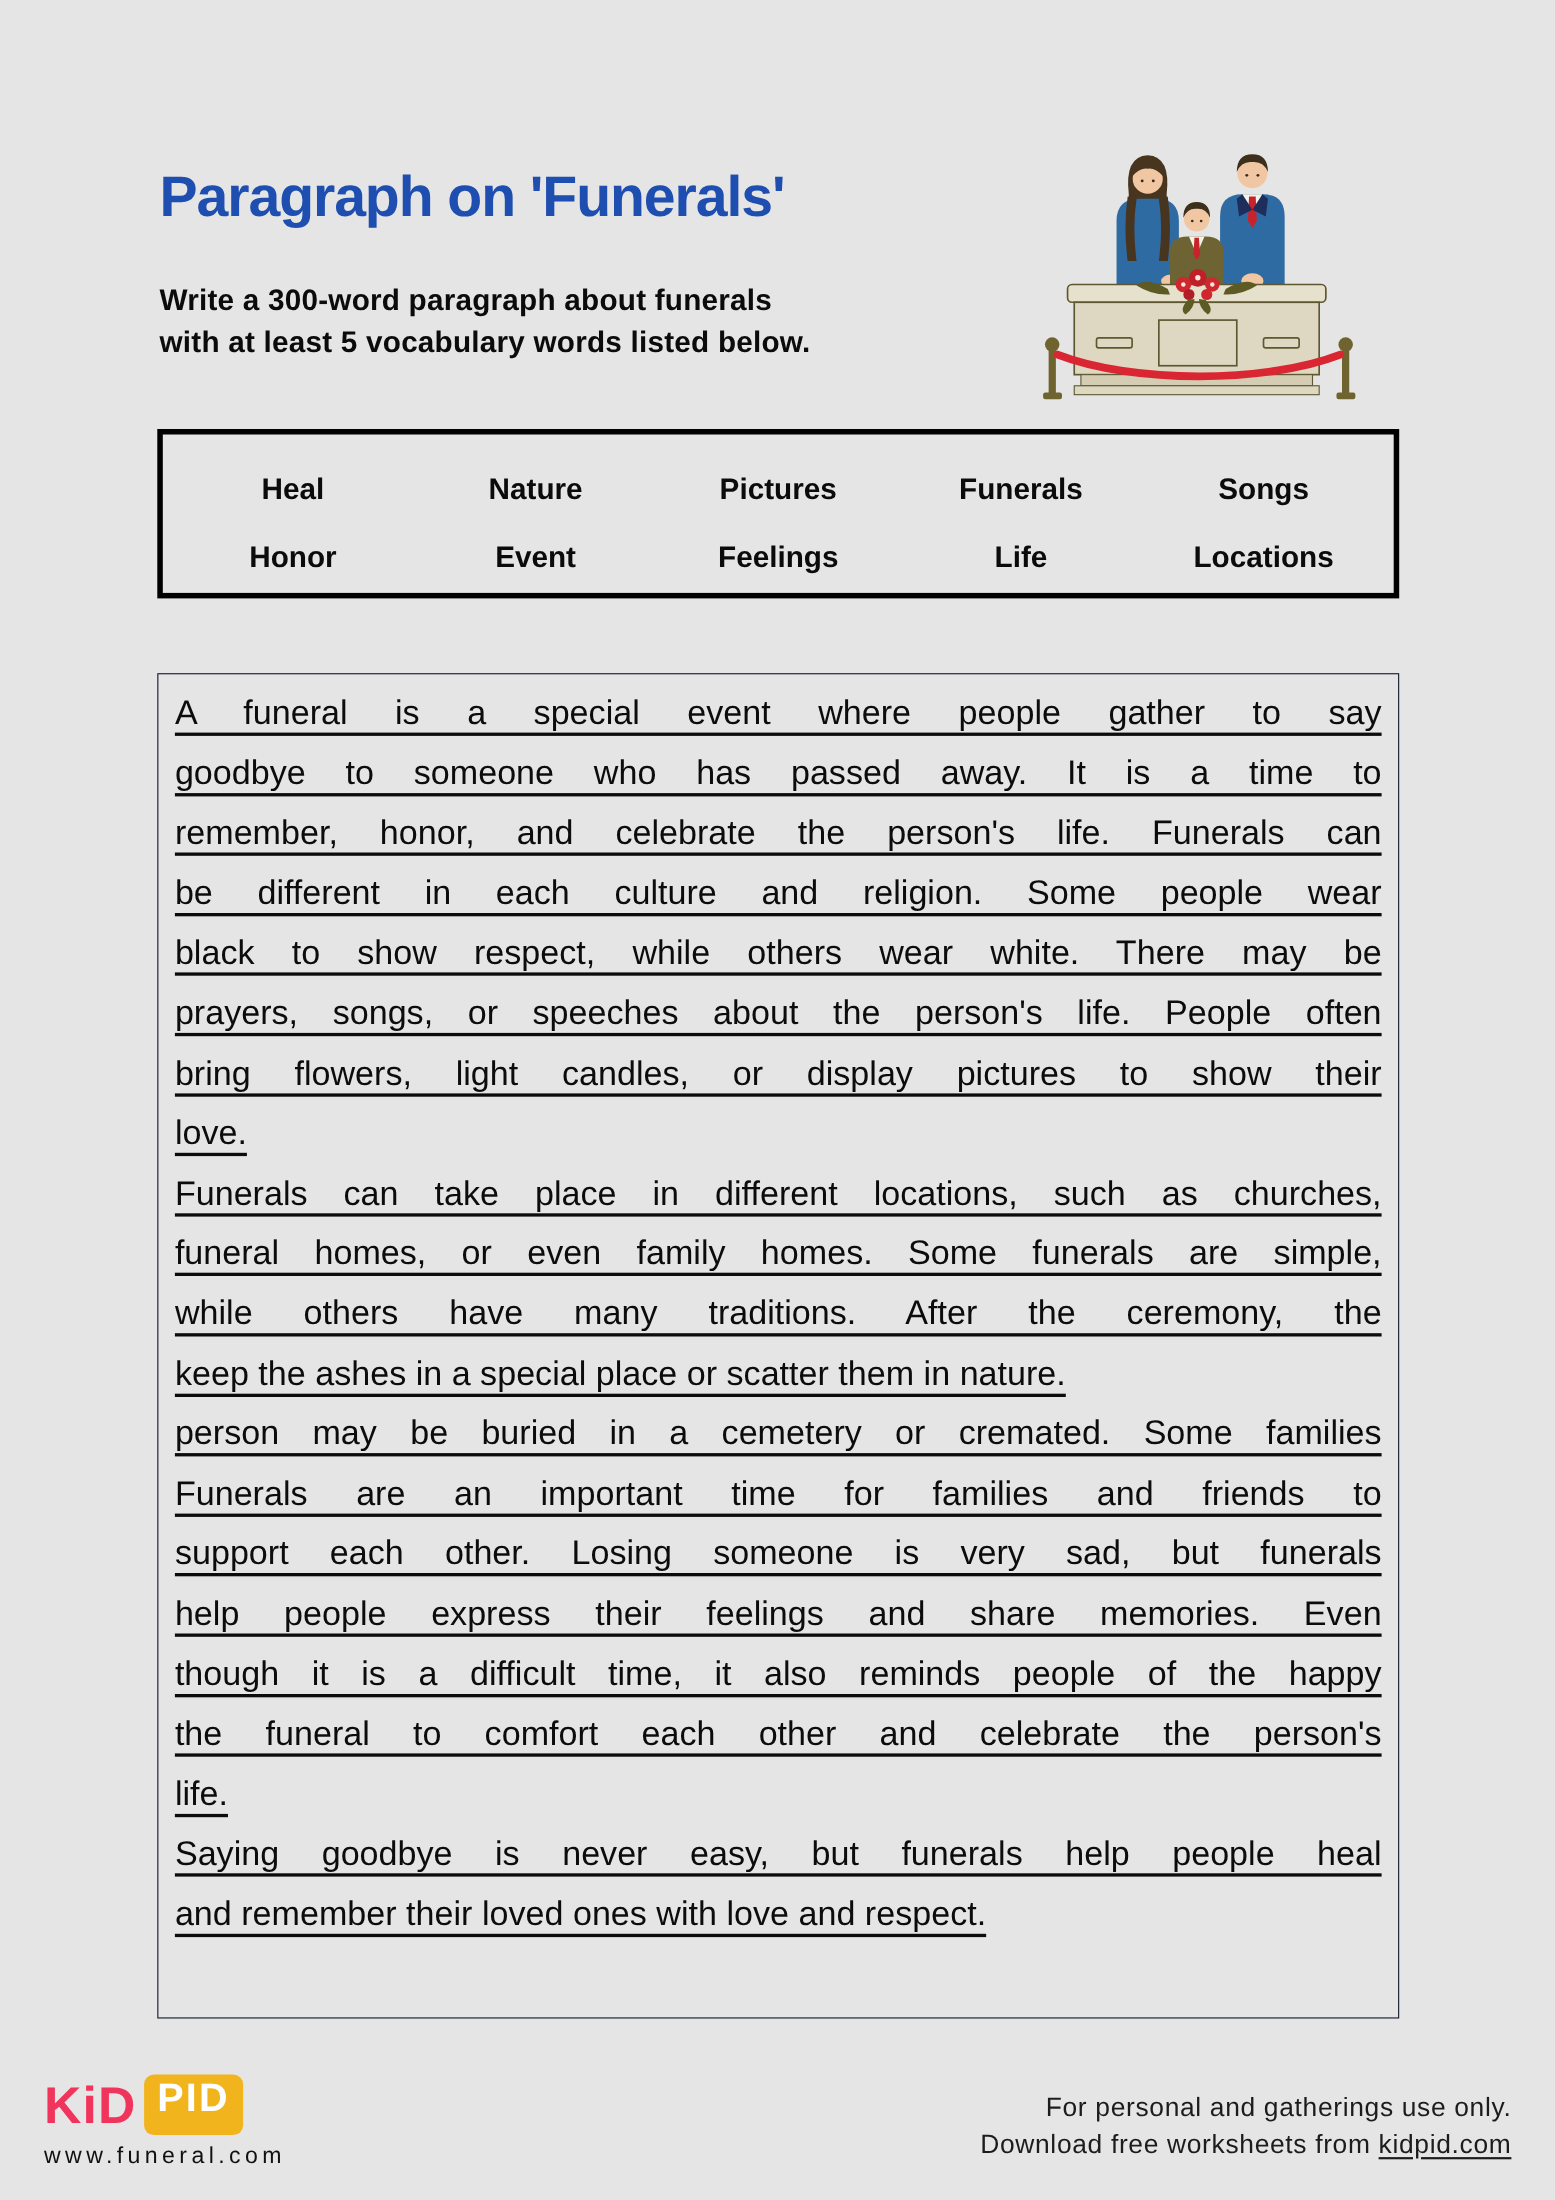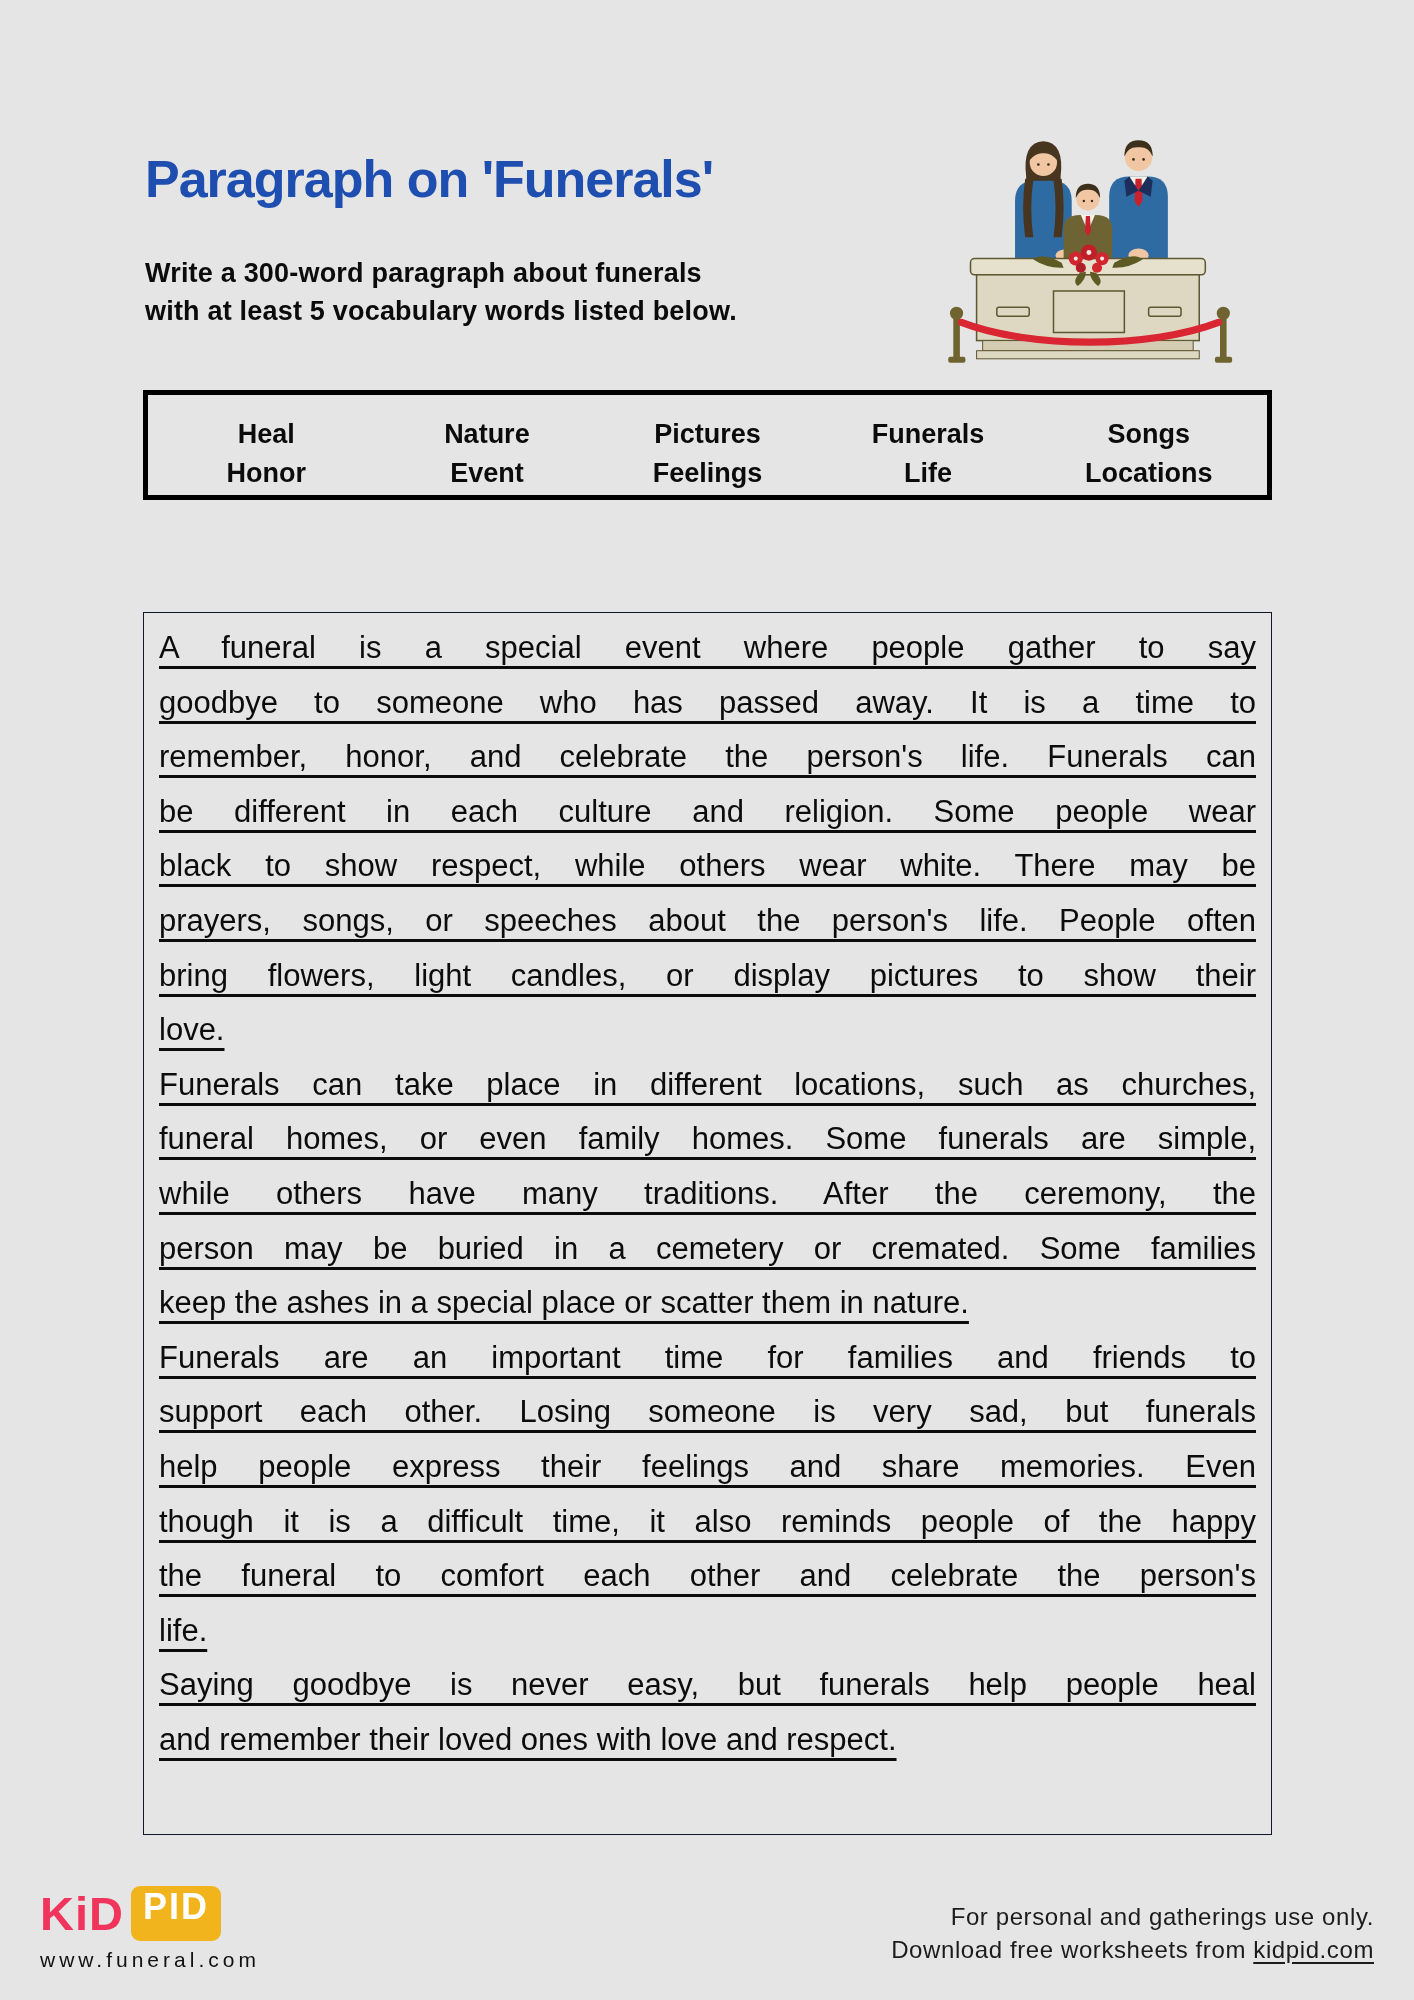--- a/index.html
+++ b/index.html
@@ -18,21 +18,21 @@
     line-height:1.15;
   }
   .subtitle{
     position:absolute;left:145px;top:254px;
     font-size:27px;font-weight:700;color:#0b0b0b;
     line-height:38px;letter-spacing:0.2px;
   }
   .illus{position:absolute;left:928px;top:126px;width:334px;height:248px;}
   
   .vocab-box{
-    position:absolute;left:143px;top:390px;width:1129px;height:110px;
+    position:absolute;left:143px;top:390px;width:1129px;height:154px;
     border:5px solid #000;box-sizing:border-box;
     display:grid;grid-template-columns:repeat(5,1fr);grid-template-rows:1fr 1fr;
     padding:20px 8px 2px 8px;align-items:center;justify-items:center;
   }
   .vocab-word{font-size:27px;font-weight:700;color:#0b0b0b;}
   
   .text-box{
     position:absolute;left:143px;top:612px;width:1129px;height:1223px;
     border:1px solid #0f172a;box-sizing:border-box;
     padding:8px 15px 0 15px;
@@ -175,22 +175,22 @@
         <div class="text-line">be different in each culture and religion. Some people wear</div>
         <div class="text-line">black to show respect, while others wear white. There may be</div>
         <div class="text-line">prayers, songs, or speeches about the person's life. People often</div>
         <div class="text-line">bring flowers, light candles, or display pictures to show their</div>
         <div class="text-line last">love.</div>
       </div>
       <div>
         <div class="text-line">Funerals can take place in different locations, such as churches,</div>
         <div class="text-line">funeral homes, or even family homes. Some funerals are simple,</div>
         <div class="text-line">while others have many traditions. After the ceremony, the</div>
+        <div class="text-line last">keep the ashes in a special place or scatter them in nature.</div>
         <div class="text-line">person may be buried in a cemetery or cremated. Some families</div>
-        <div class="text-line last">keep the ashes in a special place or scatter them in nature.</div>
       </div>
       <div>
         <div class="text-line">Funerals are an important time for families and friends to</div>
         <div class="text-line">support each other. Losing someone is very sad, but funerals</div>
         <div class="text-line">help people express their feelings and share memories. Even</div>
         <div class="text-line">though it is a difficult time, it also reminds people of the happy</div>
         <div class="text-line">the funeral to comfort each other and celebrate the person's</div>
         <div class="text-line last">life.</div>
       </div>
       <div>

